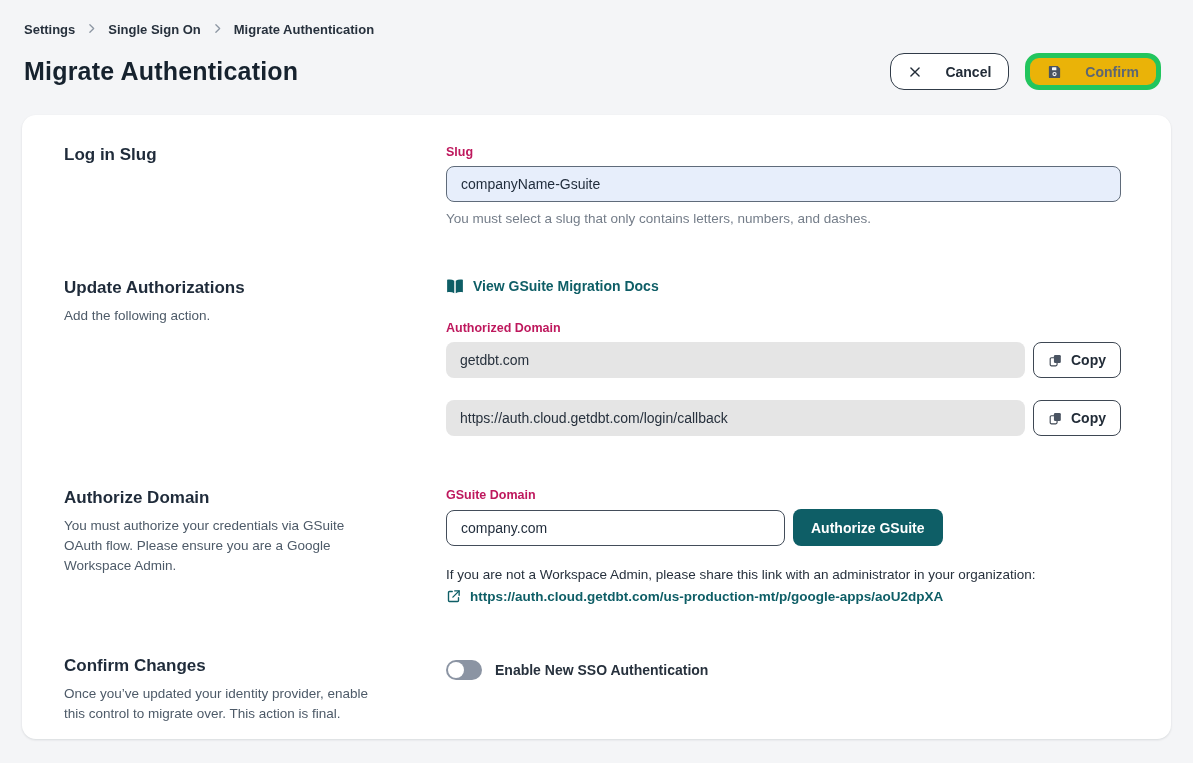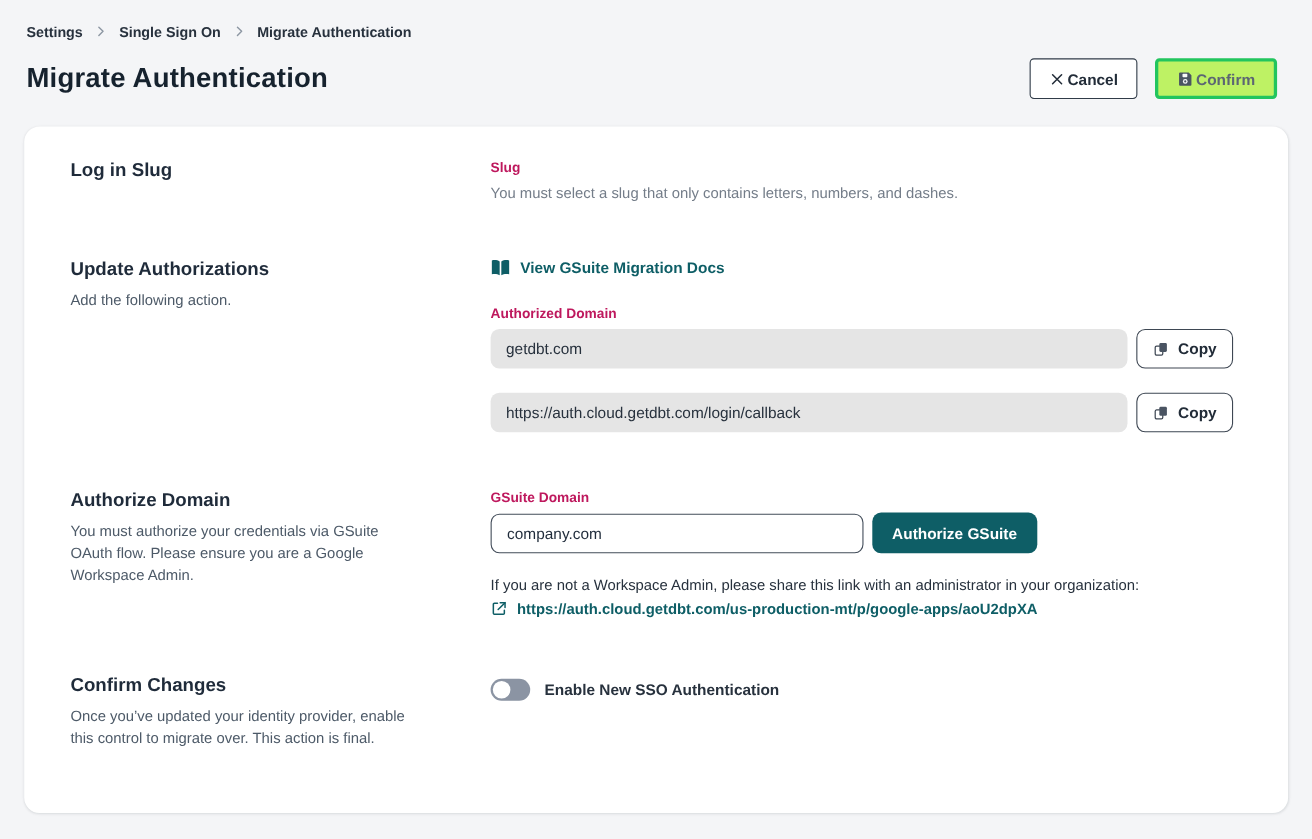--- a/index.html
+++ b/index.html
@@ -14,27 +14,27 @@
   
   .page-header { padding: 22px 24px 0 24px; }
   .breadcrumb { display: flex; align-items: flex-start; gap: 10px; font-size: 13px; }
   .crumb { color: #27313d; font-weight: 600; cursor: pointer; }
   .crumb.current { font-weight: 700; }
   .crumb-sep { display: flex; align-items: center; color: #8d97a3; }
   .title-row { display: flex; align-items: center; justify-content: space-between; margin-top: 16px; }
   .page-title { font-size: 25px; font-weight: 700; color: #16222e; letter-spacing: .2px; }
   .header-actions { display: flex; gap: 16px; padding-right: 8px; }
   .btn {
-    display: inline-flex; align-items: center; gap: 2px;
-    height: 37px; padding: 0 17px; border-radius: 4px;
+    display: inline-flex; align-items: center; gap: 23px;
+    height: 37px; padding: 0 17px; border-radius: 14px;
     font-size: 14px; font-weight: 600; cursor: pointer;
     font-family: inherit;
   }
   .btn-cancel { background: #ffffff; border: 1px solid #303b48; color: #222c38; }
-  .btn-confirm { background: #bef264; border: 3px solid #22c55e; color: #5c6673; }
+  .btn-confirm { background: #eab308; border: 5px solid #22c55e; color: #5c6673; }
 
   
   .card {
     margin: 25px 22px 0 22px;
     background: #ffffff;
     border-radius: 14px;
     box-shadow: 0 1px 3px rgba(20,30,40,.07), 0 1px 2px rgba(20,30,40,.05);
     padding: 30px 50px 58px 42px;
     height: 624px;
   }
@@ -142,20 +142,21 @@
 </div>
 
 <div class="card">
 
   <div class="section-row">
     <div class="section-left">
       <div class="section-heading">Log in Slug</div>
     </div>
     <div class="section-right">
       <div class="field-label">Slug</div>
+      <input class="text-input input-focused" value="companyName-Gsuite" style="">
       <div class="helper-text">You must select a slug that only contains letters, numbers, and dashes.</div>
     </div>
   </div>
 
   <div class="section-row">
     <div class="section-left">
       <div class="section-heading">Update Authorizations</div>
       <div class="section-desc">Add the following action.</div>
     </div>
     <div class="section-right">

